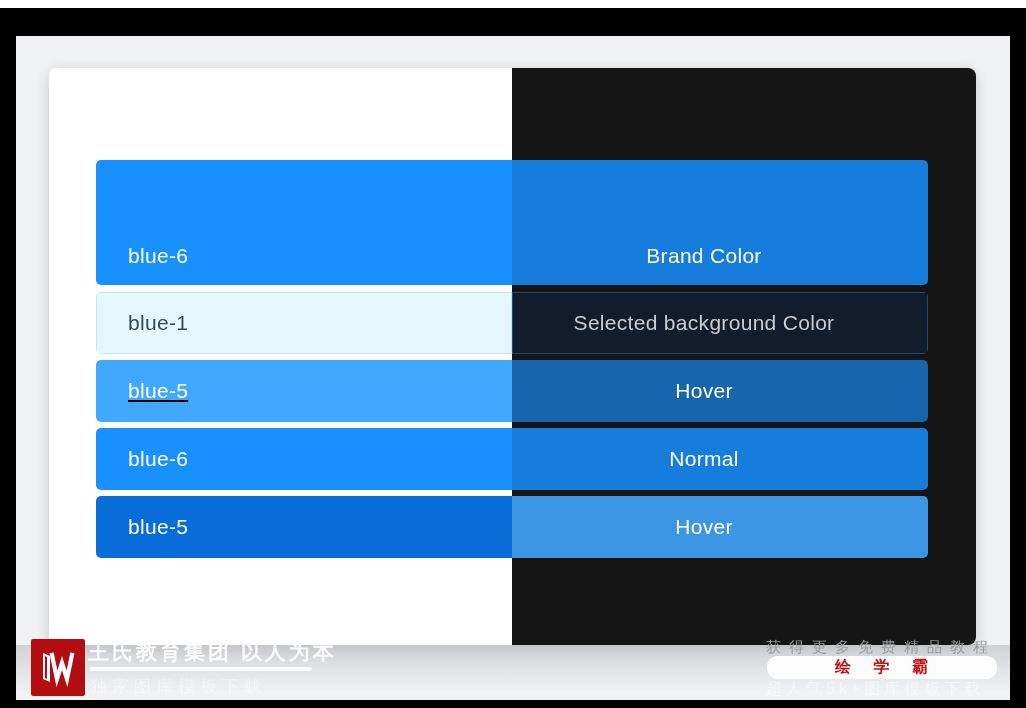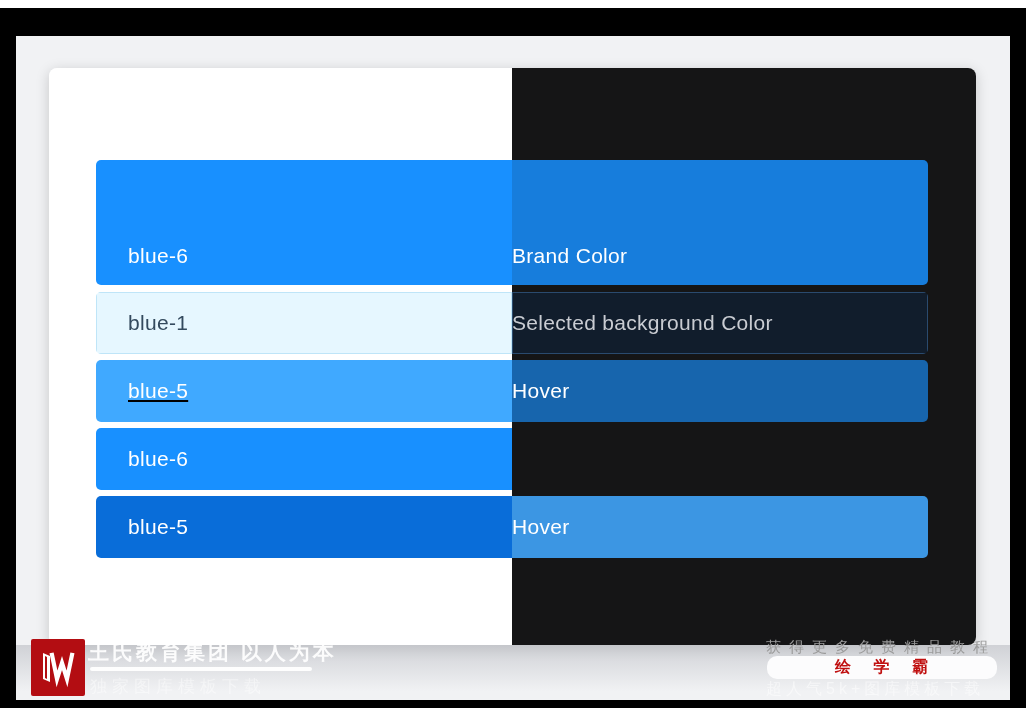--- a/index.html
+++ b/index.html
@@ -14,21 +14,21 @@
           border-radius:8px; overflow:hidden;
           box-shadow:0 3px 14px rgba(0,0,0,0.18); }
   .card-left  { position:absolute; left:0; top:0; width:463px; height:100%; background:#ffffff; }
   .card-right { position:absolute; left:463px; top:0; width:464px; height:100%; background:#151516; }
 
   .rows { position:absolute; left:47px; top:92px; width:832px; display:flex; flex-direction:column; }
   .row { display:flex; width:832px; height:62px; border-radius:5px; overflow:hidden; margin-bottom:6px; }
   .row.tall { height:125px; margin-bottom:7px; }
   .half { width:416px; display:flex; align-items:center; }
   .half.left  { justify-content:flex-start; padding-left:32px; }
-  .half.right { justify-content:flex-start;  padding-right:32px; }
+  .half.right { justify-content:center;  padding-right:32px; }
   .row.tall .half { align-items:flex-end; padding-bottom:17px; }
   .label { font-size:21px; letter-spacing:0.3px; white-space:nowrap; }
 
   
   .band { position:absolute; left:16px; top:637px; width:994px; height:55px;
           background:linear-gradient(to bottom, rgba(186,188,194,0.60), rgba(241,242,244,0) 85%); }
 
   .logo { position:absolute; left:31px; top:631px; width:54px; height:57px;
           background:#b30d12; border-radius:2px; display:flex; align-items:center; justify-content:center; }
 
@@ -84,20 +84,23 @@
     </div>
     <div class="half right" style="background: rgb(23, 101, 173);">
       <span class="label" style="color: rgb(255, 255, 255);">Hover</span>
     </div>
   </div>
 
   <div class="row">
     <div class="half left" style="background: rgb(24, 144, 255);">
       <span class="label" style="color: rgb(255, 255, 255);">blue-6</span>
     </div>
+    <div class="half right" style="background: rgb(23, 125, 220);">
+      <span class="label" style="color: rgb(255, 255, 255);">Normal</span>
+    </div>
   </div>
 
   <div class="row">
     <div class="half left" style="background: rgb(9, 109, 217);">
       <span class="label" style="color: rgb(255, 255, 255);">blue-5</span>
     </div>
     <div class="half right" style="background: rgb(60, 150, 227);">
       <span class="label" style="color: rgb(255, 255, 255);">Hover</span>
     </div>
   </div>

